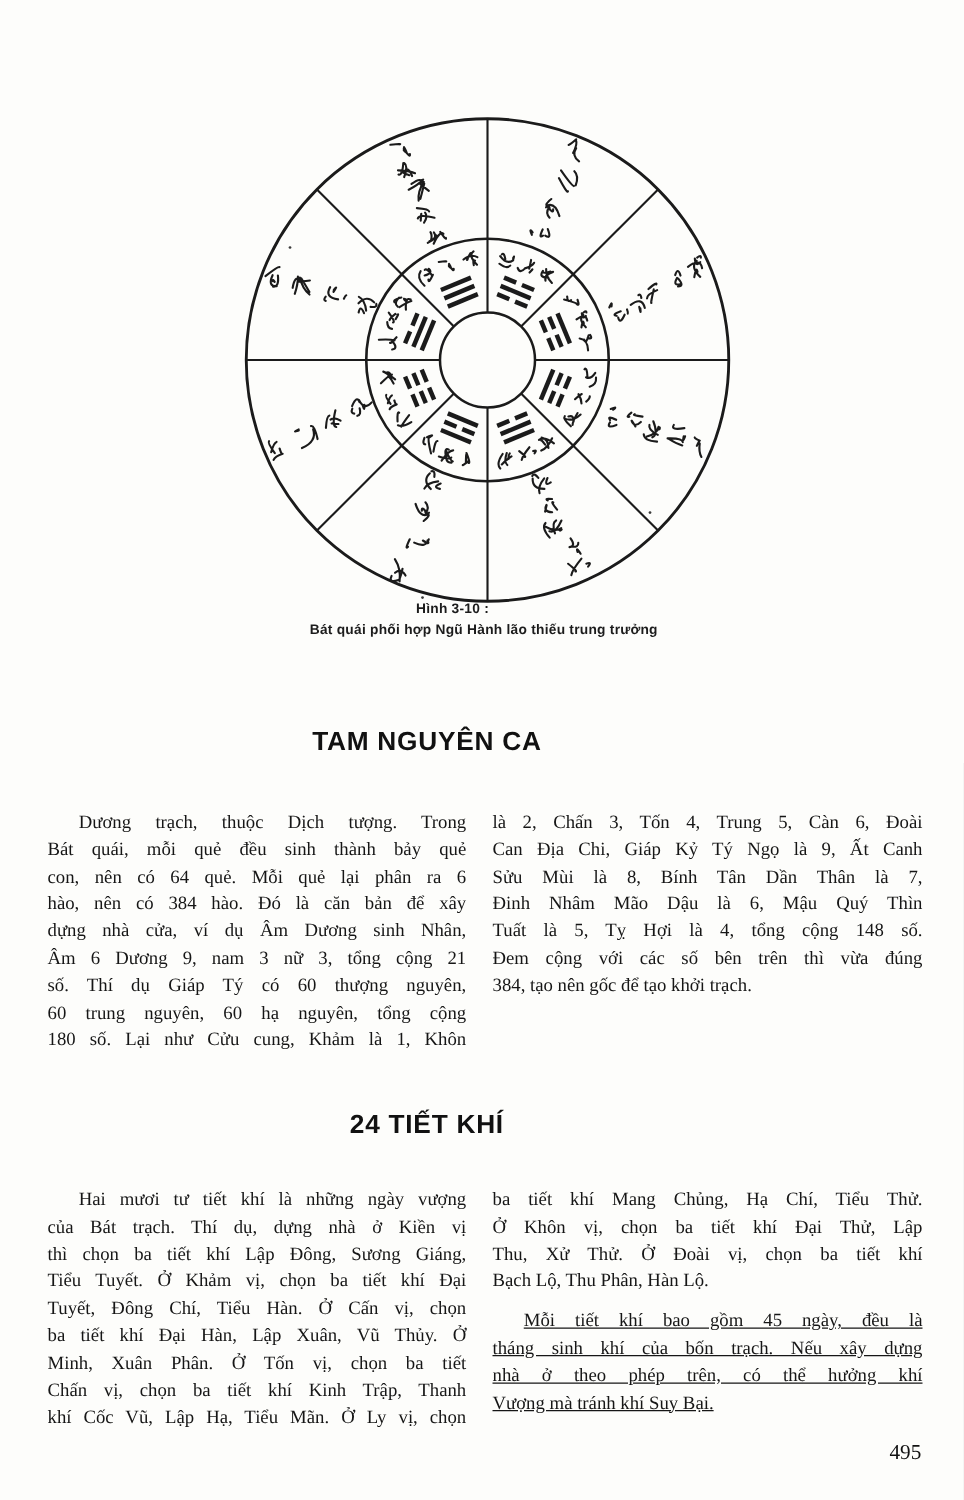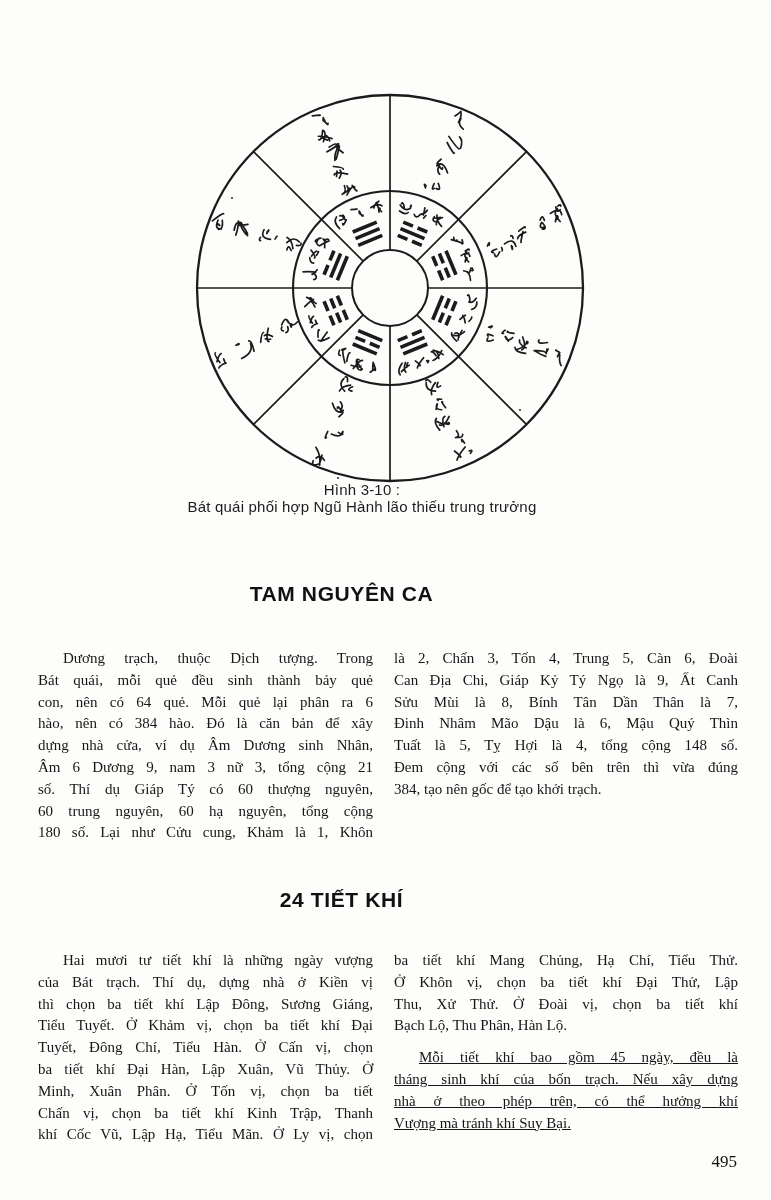--- a/index.html
+++ b/index.html
@@ -5,24 +5,24 @@
   html,body{margin:0;padding:0;background:#e8e8e6;}
   #page{
     position:relative;width:771px;height:1200px;background:#fdfdfb;
     margin:0 auto;overflow:hidden;color:#141414;
     font-family:"Liberation Serif","DejaVu Serif",serif;
   }
   #wheel-svg{position:absolute;top:58px;left:0;}
   .caption{
     position:absolute;left:0;width:724px;text-align:center;
     font-family:"Liberation Sans","DejaVu Sans",sans-serif;
-    font-weight:normal;font-size:15px;color:#1c1c1c;letter-spacing:0.2px;
+    font-weight:bold;font-size:11px;color:#1c1c1c;letter-spacing:0.2px;
   }
   #caption-1{top:481px;}
-  #caption-2{top:498px;}
+  #caption-2{top:498px;padding-left:25px;}
   .section-heading{
     position:absolute;left:0;width:683px;text-align:center;
     font-family:"Liberation Sans","DejaVu Sans",sans-serif;
     font-weight:bold;font-size:21px;color:#111;letter-spacing:0.6px;
   }
   #heading-1{top:582px;}
   #heading-2{top:888px;}
   .col{position:absolute;font-size:15px;line-height:21.8px;color:#161616;}
   #s1-col-left {top:648px;left:38px; width:335px;}
   #s1-col-right{top:648px;left:394px;width:344px;}

